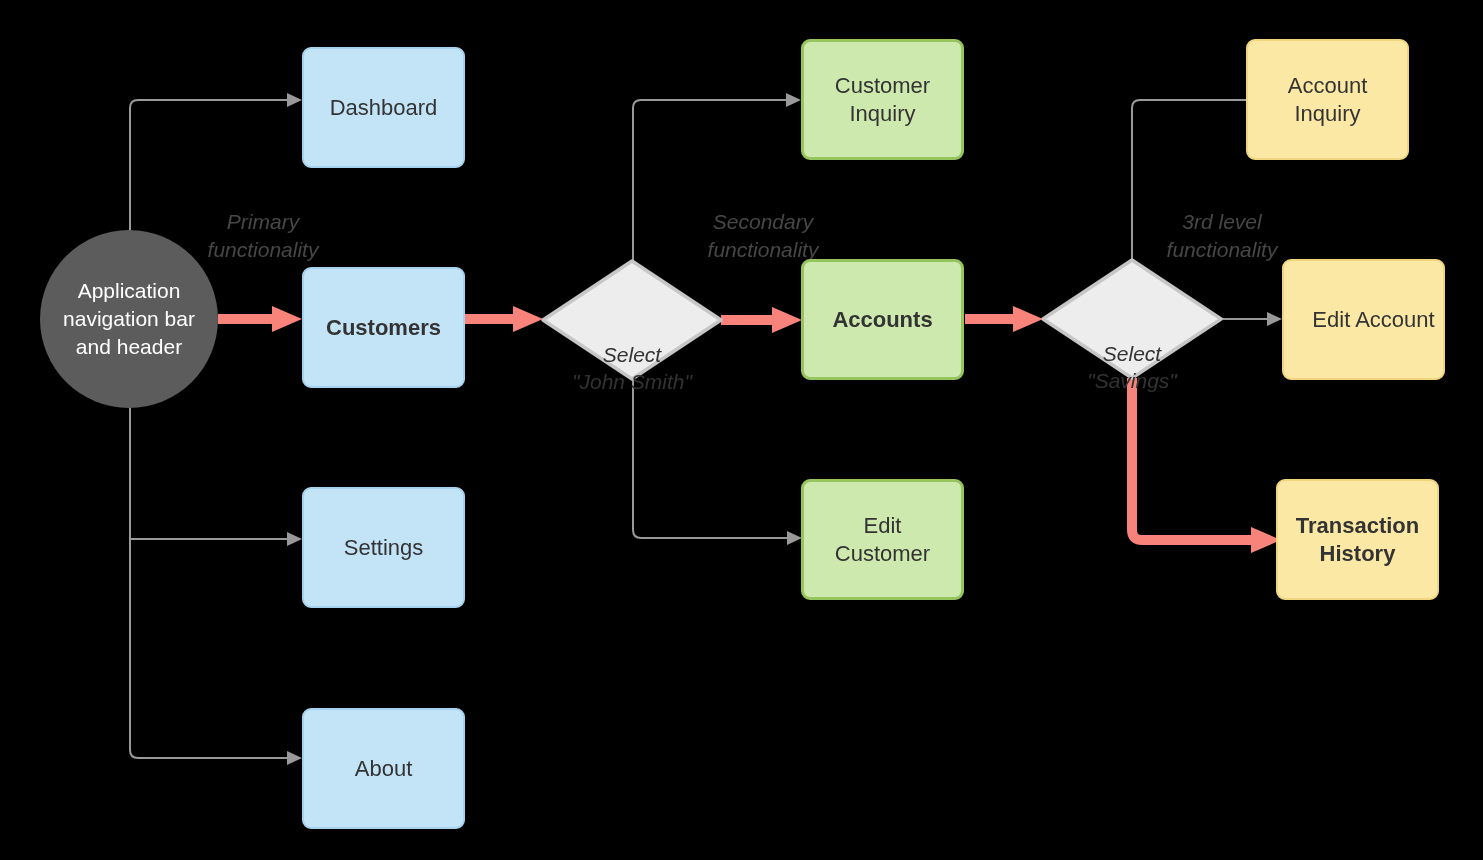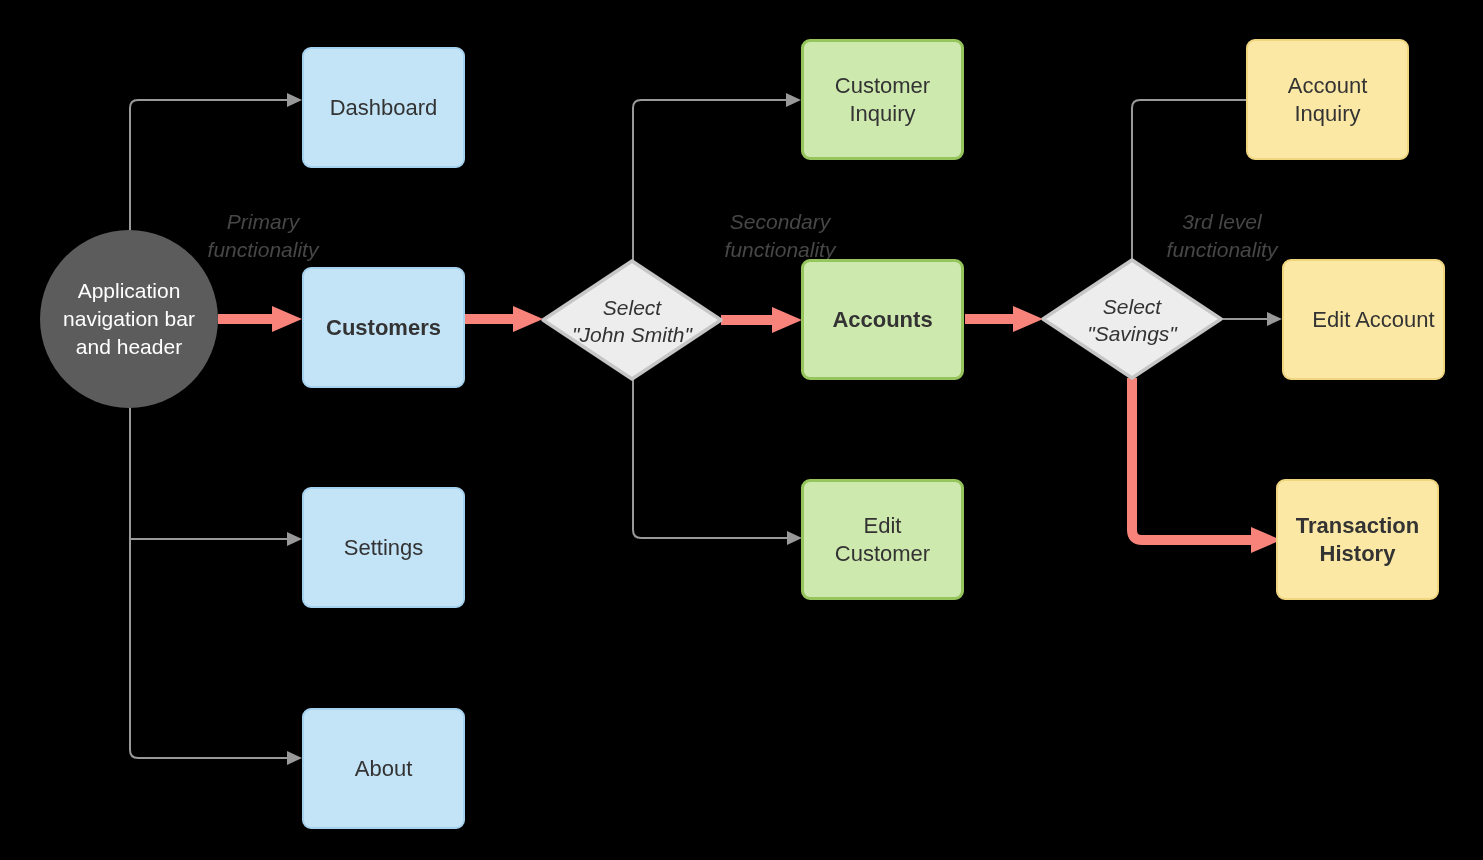--- a/index.html
+++ b/index.html
@@ -25,21 +25,21 @@
   .start-circle{
     position:absolute;left:40px;top:230px;width:178px;height:178px;
     border-radius:50%;background:var(--circle-fill,#5c5c5c);
     display:flex;align-items:center;justify-content:center;
     text-align:center;color:#ffffff;font-size:21px;line-height:28px;
   }
   .start-circle span{display:block;}
 
   .diamond-label{
     position:absolute;width:180px;text-align:center;font-style:italic;
-    font-size:21px;line-height:27px;color:var(--text-dark,#333);
+    font-size:21px;line-height:27px;color:var(--text-dark,#333);margin-top:47px;
   }
   .diamond-label span{display:block;}
 
   .level-label{
     position:absolute;width:260px;top:182px;text-align:center;
     font-style:italic;font-size:21px;line-height:28px;
     color:var(--label-gray,#474747);
     margin-top:26px;
   }
   .level-label span{display:block;}
@@ -94,21 +94,21 @@
       <span>Application</span>
       <span>navigation bar</span>
       <span>and header</span>
     </div>
   </div>
 
   <div class="level-label" style="left:133px;">
     <span>Primary</span>
     <span>functionality</span>
   </div>
-  <div class="level-label" style="left:650px;">
+  <div class="level-label" style="left:633px;">
     <span>Secondary</span>
     <span>functionality</span>
   </div>
   <div class="level-label" style="left:1092px;">
     <span>3rd level</span>
     <span>functionality</span>
   </div>
 
   <div class="box blue" style="left:302px;top:39px;">
     <span>Dashboard</span>

